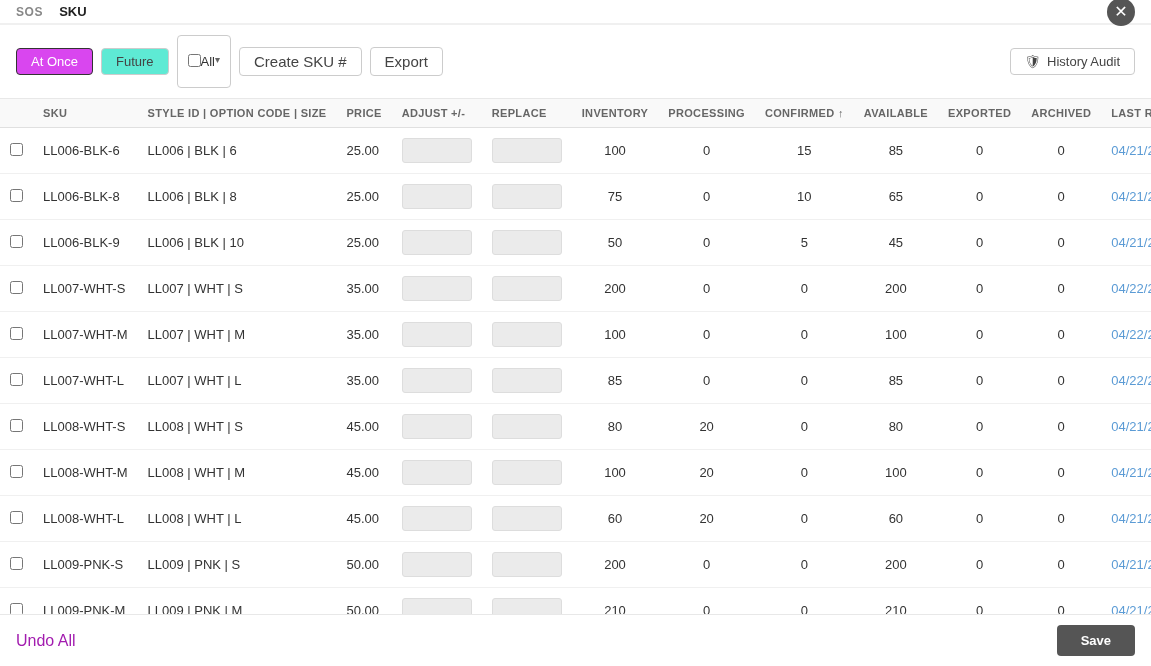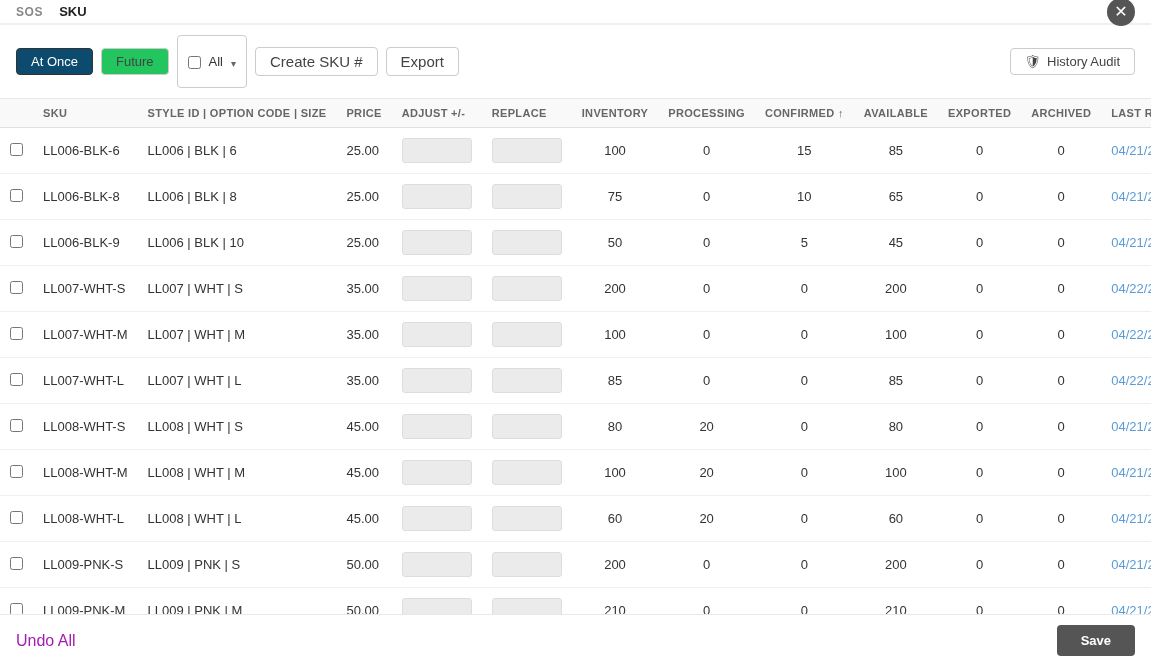--- a/index.html
+++ b/index.html
@@ -30,34 +30,34 @@
       display: flex;
       align-items: center;
       padding: 10px 16px;
       gap: 8px;
       border-bottom: 1px solid #e8e8e8;
     }
     .btn-tab {
       padding: 5px 14px;
       border-radius: 4px;
       border: 1px solid #ccc;
-      background: #22c55e;
+      background: #5eead4;
       cursor: pointer;
       font-size: 13px;
       color: #444;
     }
     .btn-tab.active {
-      background: #0c4a6e;
+      background: #d946ef;
       color: #fff;
       border-color: #333;
     }
     .filter-all {
       display: flex;
-      align-items: flex-end;
-      gap: 8px;
+      align-items: flex-start;
+      gap: 0;
       padding: 18px 10px;
       border: 1px solid #ccc;
       border-radius: 4px;
       background: #fff;
       cursor: pointer;
       font-size: 13px;
     }
     .filter-all input[type=checkbox] {
       margin: 0;
     }

